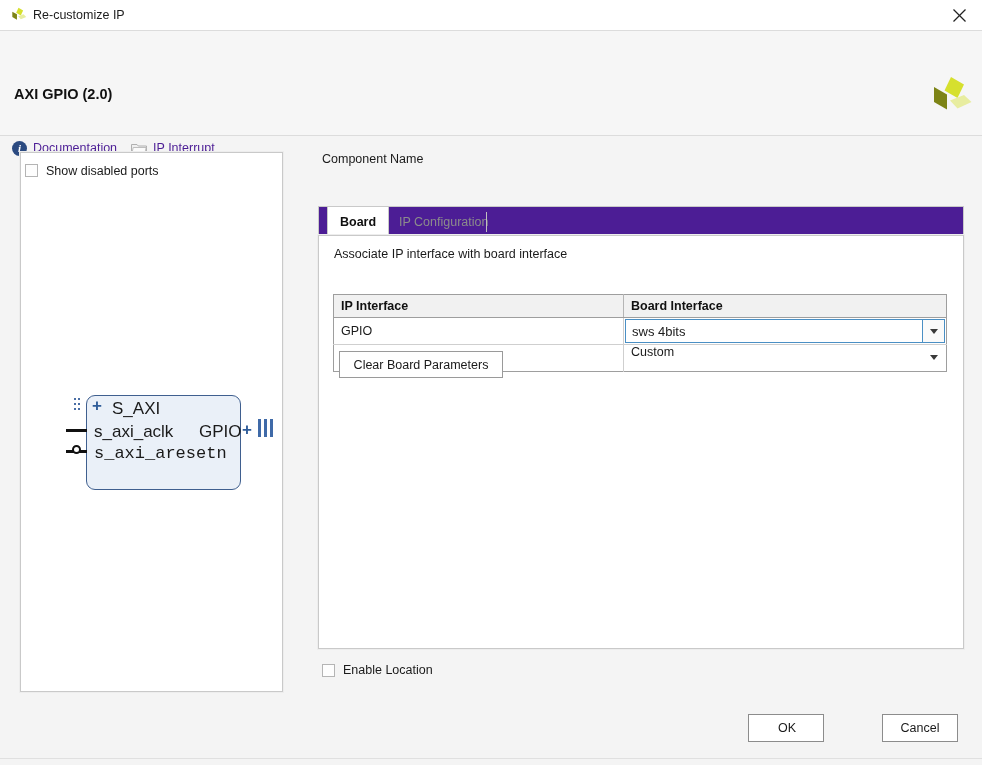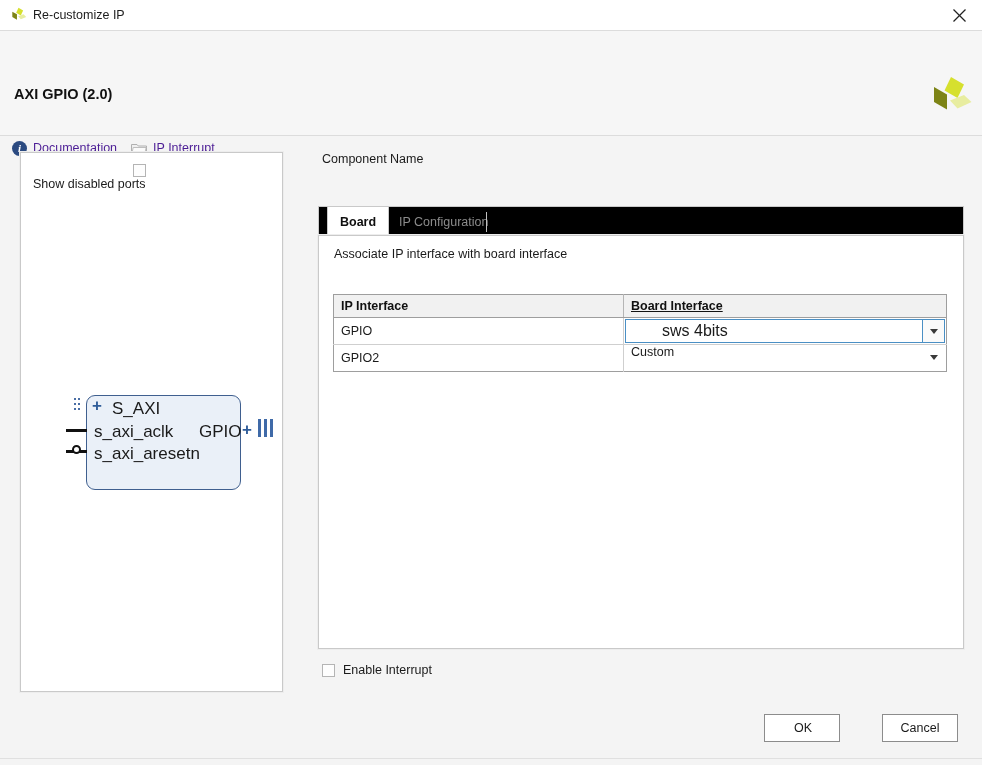--- a/index.html
+++ b/index.html
@@ -75,23 +75,22 @@
   
   #leftpanel {
     position: absolute; left: 20px; top: 152px;
     width: 263px; height: 540px;
     background: #ffffff;
     border: 1px solid #c9c9c9;
     box-shadow: 0 0 0 1px #ededed;
   }
   #show-disabled-row {
     position: absolute; left: 4px; top: 11px;
-    display: flex; align-items: flex-end;
-    cursor: pointer;
-    flex-direction: column;
+    display: flex; align-items: flex-start;
+    cursor: pointer;
   }
   .cbox {
     width: 13px; height: 13px;
     border: 1px solid #b4b4b4;
     background: #fdfdfd;
     display: inline-block;
   }
   #show-disabled-label { font-size: 12.5px; margin-left: 8px; color: #1a1a1a; }
 
   
@@ -106,21 +105,21 @@
     border: 1.6px solid #3f5f8f;
     border-radius: 9px;
   }
   .port-label {
     position: absolute;
     font-size: 17px; color: #1a1a1a;
     white-space: nowrap;
   }
   #lbl-saxi   { left: 46px; top: 9px; }
   #lbl-aclk   { left: 28px; top: 32px; }
-  #lbl-aresetn{ left: 28px; top: 54px; }
+  #lbl-aresetn{ left: 28px; top: 54px; font-family: Liberation Mono, monospace; }
   #lbl-gpio   { left: 133px; top: 32px; }
 
   .plusmark {
     position: absolute;
     color: #2f5c99; font-weight: bold;
     font-size: 17px; line-height: 1;
   }
   #plus-saxi { left: 26px; top: 7px; }
   #plus-gpio { left: 176px; top: 31px; }
 
@@ -171,21 +170,21 @@
     padding: 0 5px;
   }
 
   #tabwrap {
     position: absolute; left: 318px; top: 206px;
     width: 646px; height: 443px;
   }
   #tabstrip {
     position: absolute; left: 0; top: 0;
     width: 646px; height: 30px;
-    background: #000000;
+    background: #4c1d95;
     border: 1px solid #c9c9c9;
     border-bottom: none;
     text-align: center;
   }
   .tab {
     position: absolute; top: 0px;
     height: 29px;
     display: flex; align-items: center;
     padding: 0 12px;
     font-size: 12.5px;
@@ -227,21 +226,21 @@
   #boardtable th {
     background: #f1f1f1;
     border-right: 1px solid #b5b5b5;
     border-bottom: 1px solid #9e9e9e;
     font-size: 12.5px; font-weight: bold;
     text-align: left;
     padding: 4px 7px;
     height: 22px;
     color: #111111;
   }
-  #boardtable th:last-child { border-right: none; text-decoration: underline; }
+  #boardtable th:last-child { border-right: none; }
   #boardtable td {
     border-right: 1px solid #cfcfcf;
     border-bottom: 1px solid #cfcfcf;
     font-size: 12.5px;
     padding: 0;
     height: 26px;
     color: #1a1a1a;
   }
   #boardtable tr:last-child td { border-bottom: none; }
   #boardtable td:last-child { border-right: none; }
@@ -251,21 +250,21 @@
   
   .combo-focus {
     position: relative;
     margin: 1px;
     height: 24px;
     border: 1px solid #4a8fc4;
     background: #ffffff;
     display: flex; align-items: center;
     cursor: pointer;
   }
-  .combo-focus .combo-val { padding-left: 6px; font-size: 16px; flex: 1; margin-left: 30px; }
+  .combo-focus .combo-val { padding-left: 6px; font-size: 13px; flex: 1; }
   .combo-focus .combo-btn {
     width: 22px; height: 22px;
     border-left: 1px solid #4a8fc4;
     background: #fafafa;
     display: flex; align-items: center; justify-content: center;
   }
   .combo-flat {
     position: relative;
     height: 26px;
     background: transparent;
@@ -305,21 +304,21 @@
   .dlg-btn {
     position: absolute; top: 714px;
     width: 76px; height: 28px;
     background: #ffffff;
     border: 1px solid #8c8c8c;
     font-family: "Liberation Sans", sans-serif;
     font-size: 12.5px;
     color: #1a1a1a;
     cursor: pointer;
   }
-  #ok-btn { left: 764px; padding-left: 8px; }
+  #ok-btn { left: 748px; padding-left: 8px; }
   #cancel-btn { left: 882px; }
 
   #bottom-divider {
     position: absolute; left: 0; top: 758px;
     width: 982px; height: 1px; background: #e0e0e0;
   }
 </style>
 </head>
 <body>
 
@@ -447,24 +446,25 @@
               <span class="combo-val">Custom</span>
               <span class="combo-btn">
                   <span class="caret"></span>
                 </span>
             </div>
           </td>
         </tr>
       </tbody>
     </table>
 
+    <button id="clear-btn">Clear Board Parameters</button>
   </div>
 </div>
 
 <div id="interrupt-row">
   <span class="cbox"></span>
-  <span id="interrupt-label">Enable Interrupt</span>
+  <span id="interrupt-label">Enable Location</span>
 </div>
 
 <button class="dlg-btn" id="ok-btn">OK</button>
 <button class="dlg-btn" id="cancel-btn">Cancel</button>
 
 <div id="bottom-divider"></div>
 
 </body></html>

